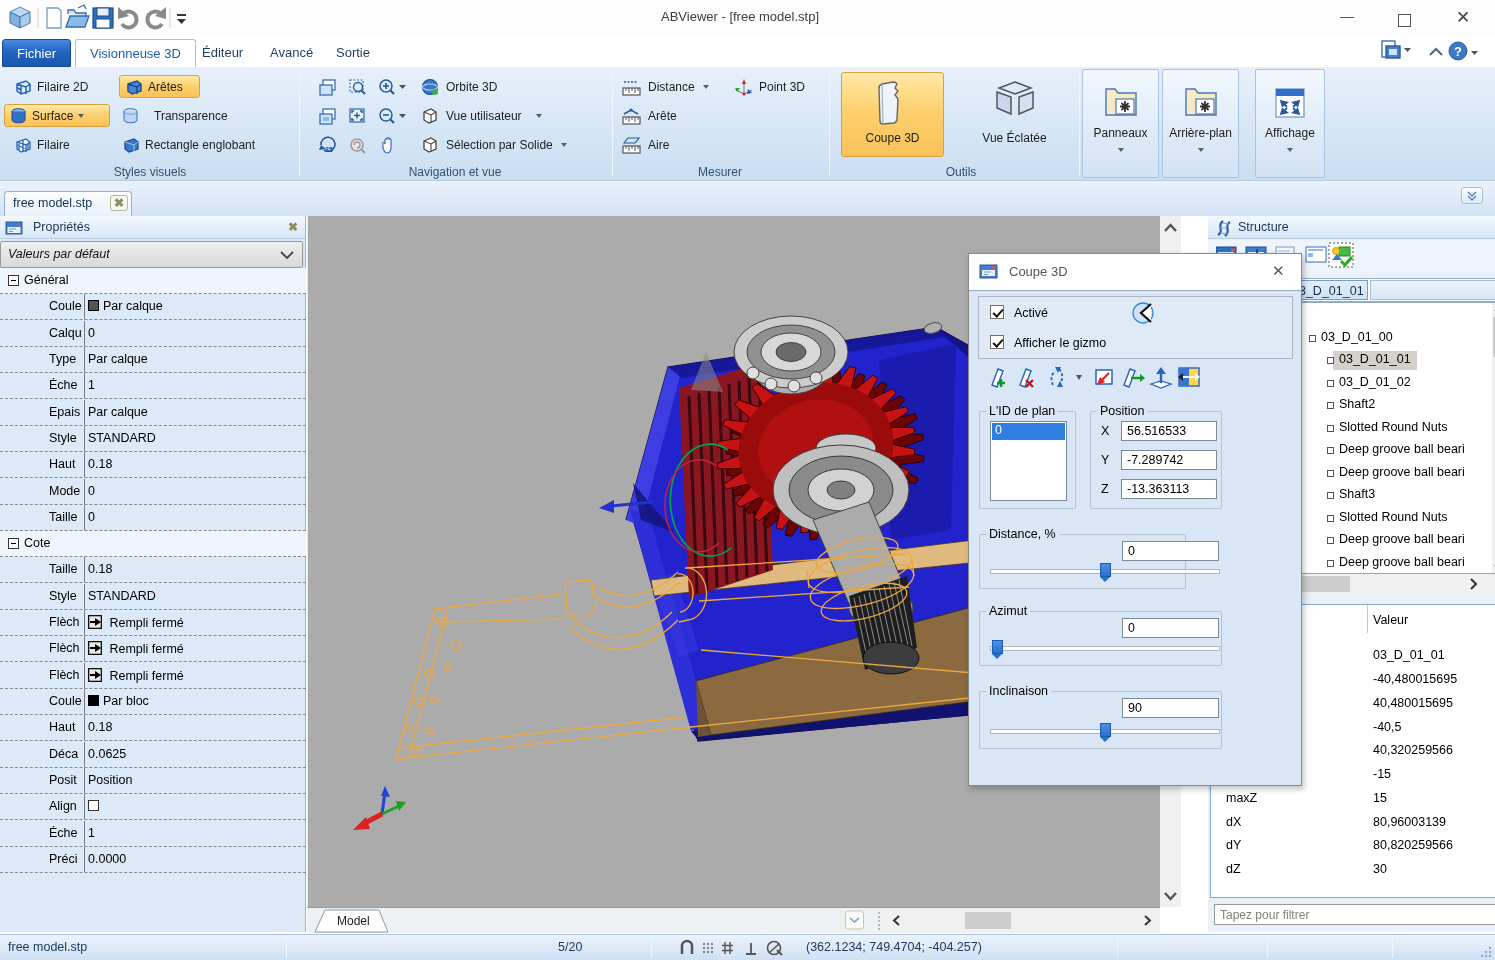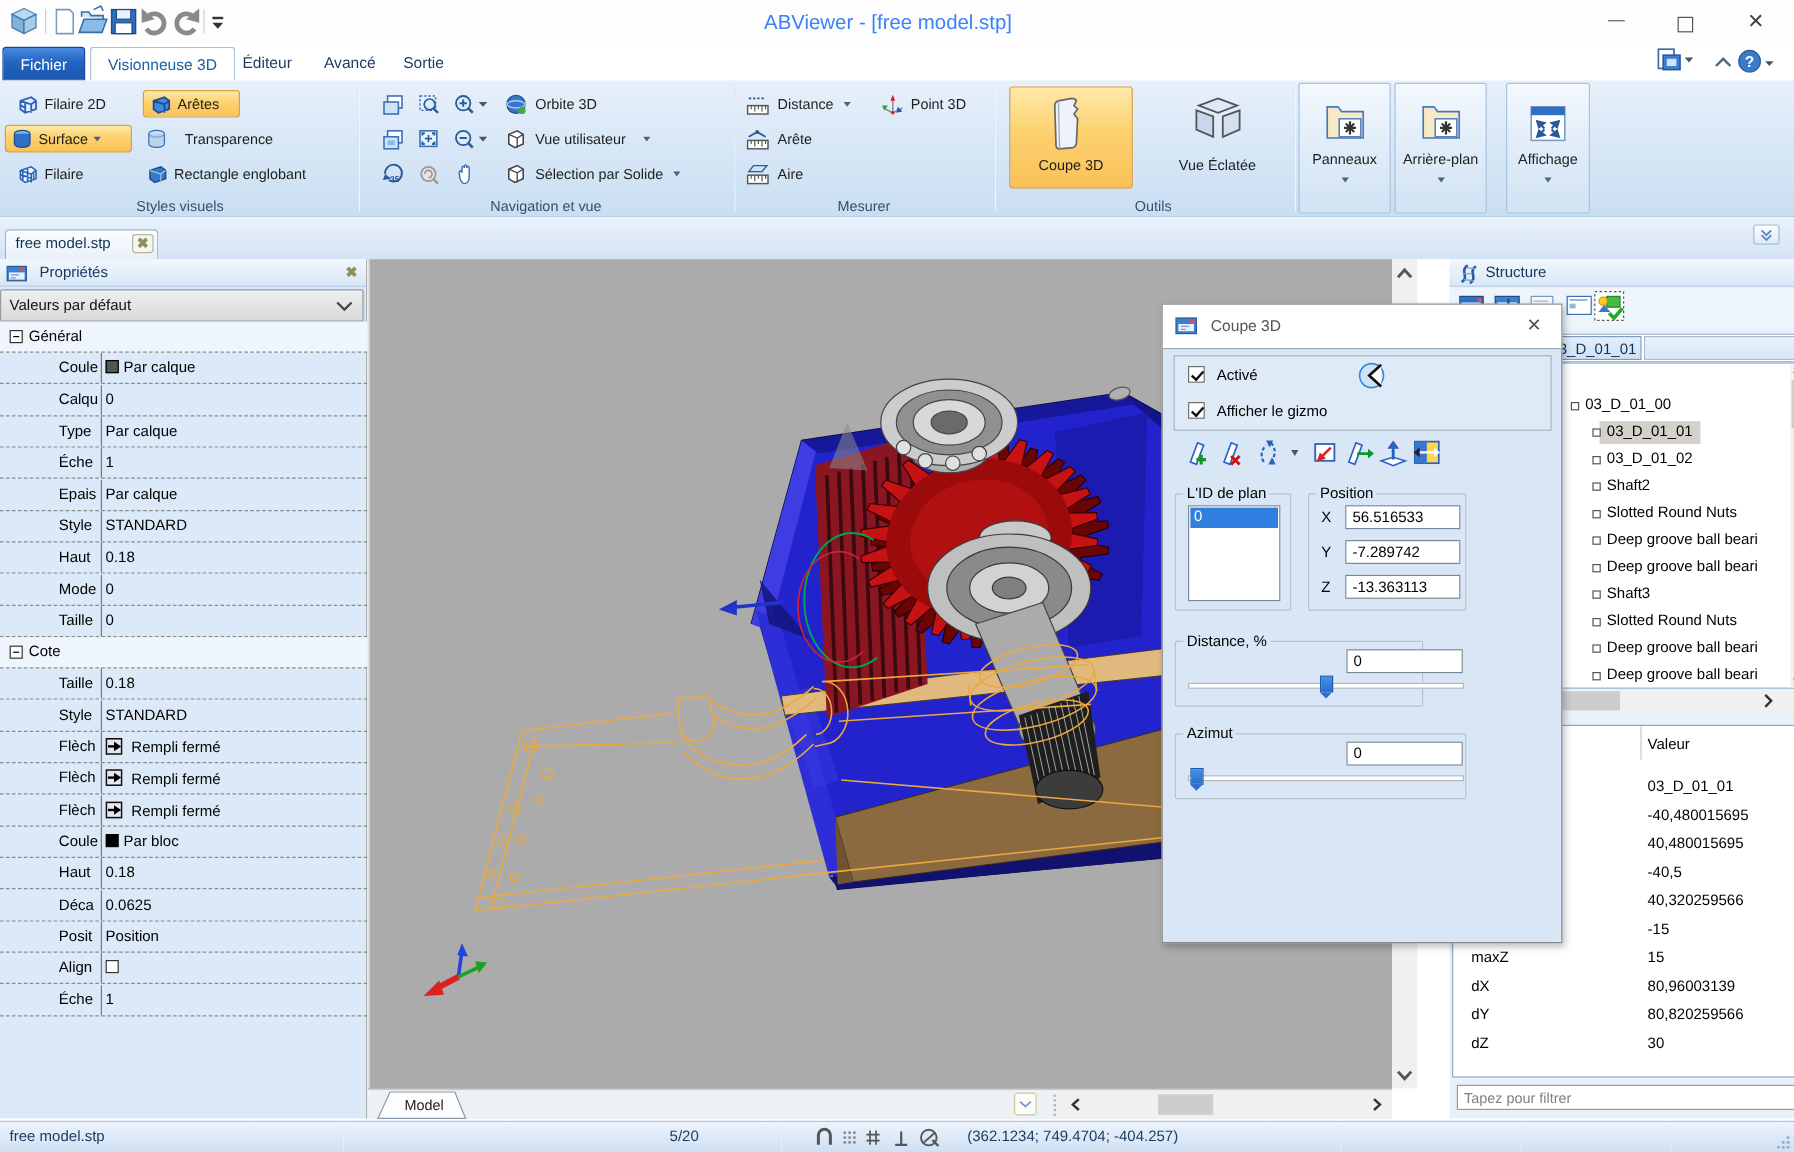--- a/index.html
+++ b/index.html
@@ -1,21 +1,21 @@
 <!DOCTYPE html>
 <html><head>
 <meta charset="utf-8">
 <style>
 * { margin:0; padding:0; box-sizing:border-box; }
 html,body { width:1495px; height:960px; overflow:hidden; font-family:"Liberation Sans", sans-serif; }
 #app { position:relative; width:1495px; height:960px; background:#fff; }
 .abs { position:absolute; }
 
 #titlebar { left:0; top:0; width:1495px; height:35px; background:#fdfdfd; }
-#title { left:600px; top:9px; width:280px; text-align:center; font-size:17px; color:#3b82f6; }
+#title { left:600px; top:9px; width:280px; text-align:center; font-size:13px; color:#404040; }
 .winbtn { top:12px; font-size:14px; color:#444; }
 
 #tabrow { left:0; top:35px; width:1495px; height:32px; background:#fff; }
 .rtab { position:absolute; top:4px; height:28px; line-height:27px; font-size:13px; color:#1e3a5f; padding:0 14px; }
 #tab-fichier { left:2px; background:linear-gradient(#4a8ae0,#2264c0 45%,#1b57ae); color:#fff; border-radius:3px 3px 0 0; border:1px solid #174a94; }
 #tab-v3d { left:75px; background:#fff; color:#185fa8; border:1px solid #a8c0d8; border-bottom:1px solid #fff; border-radius:3px 3px 0 0; }
 
 #ribbon { left:0; top:67px; width:1495px; height:114px; background:linear-gradient(#e7f0fa,#d6e6f6 55%,#cadef2); border-bottom:1px solid #b5cce5; }
 .gsep { position:absolute; top:3px; height:106px; width:1px; background:#b9cfe6; border-right:1px solid #eef5fc; }
 .glabel { position:absolute; top:98px; font-size:12px; color:#33506e; text-align:center; }
@@ -24,21 +24,21 @@
 .caret { display:inline-block; width:0; height:0; border-left:3.5px solid transparent; border-right:3.5px solid transparent; border-top:4px solid #4a627e; margin-left:5px; }
 .bigbox { position:absolute; top:2px; height:109px; background:linear-gradient(#f3f8fd,#ddeaf8 60%,#d3e3f4); border:1px solid #aac4de; border-radius:2px; text-align:center; font-size:12px; color:#1e1e1e; }
 
 #doctabs { left:0; top:181px; width:1495px; height:35px; background:linear-gradient(#eaf2fb,#d3e3f5); }
 #doctab { left:4px; top:10px; width:128px; height:25px; background:linear-gradient(#fbfdfe,#e8f1fa); border:1px solid #93b2d0; border-bottom:none; border-radius:4px 4px 0 0; font-size:12.5px; color:#10314f; }
 
 .phead { position:absolute; height:23px; background:linear-gradient(#f2f8fd,#d8e7f6); border-bottom:1px solid #b8cde2; font-size:12.5px; color:#15355a; }
 .closex { position:absolute; color:#8e8e60; font-weight:bold; font-size:12px; }
 
 #leftpanel { left:0; top:216px; width:306px; height:716px; background:#dce9f8; border-right:1px solid #b0b0b0; }
-#combo { left:0px; top:25px; width:303px; height:27px; background:linear-gradient(#efefef,#d9d9d9); border:1px solid #9a9a9a; border-radius:2px; font-size:12.5px; color:#111; line-height:25px; padding-left:7px; box-shadow:0 2px 2px rgba(0,0,0,.18); }
+#combo { left:0px; top:25px; width:303px; height:27px; background:linear-gradient(#efefef,#d9d9d9); border:1px solid #9a9a9a; border-radius:2px; font-size:12.5px; color:#111; line-height:25px; padding-left:7px; box-shadow:0 2px 2px rgba(0,0,0,.18);font-style:italic; }
 .prow { position:absolute; left:0; width:306px; height:26px; font-size:12.5px; color:#000; border-bottom:1px dashed #8a8a8a; }
 .plabel { position:absolute; left:49px; top:5px; width:34px; overflow:hidden; white-space:nowrap; }
 .pval { position:absolute; left:88px; top:5px; white-space:nowrap; }
 .sechead { background:#eff5fc; }
 .minusbox { position:absolute; left:8px; top:7px; width:11px; height:11px; border:1px solid #333; background:#fff; }
 .minusbox::after { content:""; position:absolute; left:2px; top:4px; width:5px; height:1px; background:#000; }
 .pdivider { position:absolute; left:84px; top:0; bottom:0; width:1px; background:#7a7a7a; }
 
 #viewport { left:307px; top:216px; width:853px; height:691px; background:#ababab; border-left:1px solid #e8e8e8; }
 #modeltabs { left:307px; top:907px; width:853px; height:25px; background:#eef1f4; border-top:1px solid #9a9a9a; }
@@ -494,20 +494,25 @@
         </div>
       <div class="prow" style="top:526px">
           <div class="pdivider"></div>
           <span class="plabel">Align</span>
           <span class="pval"><span style="display:inline-block;width:11px;height:11px;background:#fff;border:1px solid #333;vertical-align:-1px"></span></span>
         </div>
       <div class="prow" style="top:553px">
           <div class="pdivider"></div>
           <span class="plabel">Éche</span>
           <span class="pval">1</span>
+        </div>
+      <div class="prow" style="top:579px">
+          <div class="pdivider"></div>
+          <span class="plabel">Préci</span>
+          <span class="pval">0.0000</span>
         </div>
     </div>
   </div>
   <div id="viewport" class="abs">
     <svg id="model" width="853" height="691" viewBox="0 0 853 691">
 
       <polygon points="318,304 360,151 628,111 690,146 690,496 390,525 322,293" fill="#2323cd" stroke="#0a0a3a" stroke-width="1.2"></polygon>
       <polygon points="318,304 360,151 373,156 333,310" fill="#3d3de2"></polygon>
       <polygon points="360,151 628,111 643,120 374,162" fill="#17179a"></polygon>
       <polygon points="628,111 690,146 690,166 638,122" fill="#141488"></polygon>
@@ -861,14 +866,20 @@
       <div class="field" style="left:142px;top:6px;width:97px;height:20px">0</div>
       <div class="slider" style="left:10px;top:34px;width:230px"></div>
       <div class="thumb" style="left:120px;top:28px"></div>
     </div>
     <div class="gbox" style="left:10px;top:357px;width:243px;height:55px">
       <span class="gbox-label">Azimut</span>
       <div class="field" style="left:142px;top:6px;width:97px;height:20px">0</div>
       <div class="slider" style="left:10px;top:34px;width:230px"></div>
       <div class="thumb" style="left:12px;top:28px"></div>
     </div>
+    <div class="gbox" style="left:10px;top:437px;width:243px;height:58px">
+      <span class="gbox-label">Inclinaison</span>
+      <div class="field" style="left:142px;top:6px;width:97px;height:20px">90</div>
+      <div class="slider" style="left:10px;top:37px;width:230px"></div>
+      <div class="thumb" style="left:120px;top:31px"></div>
+    </div>
   </div>
 </div>
 
 </body></html>

